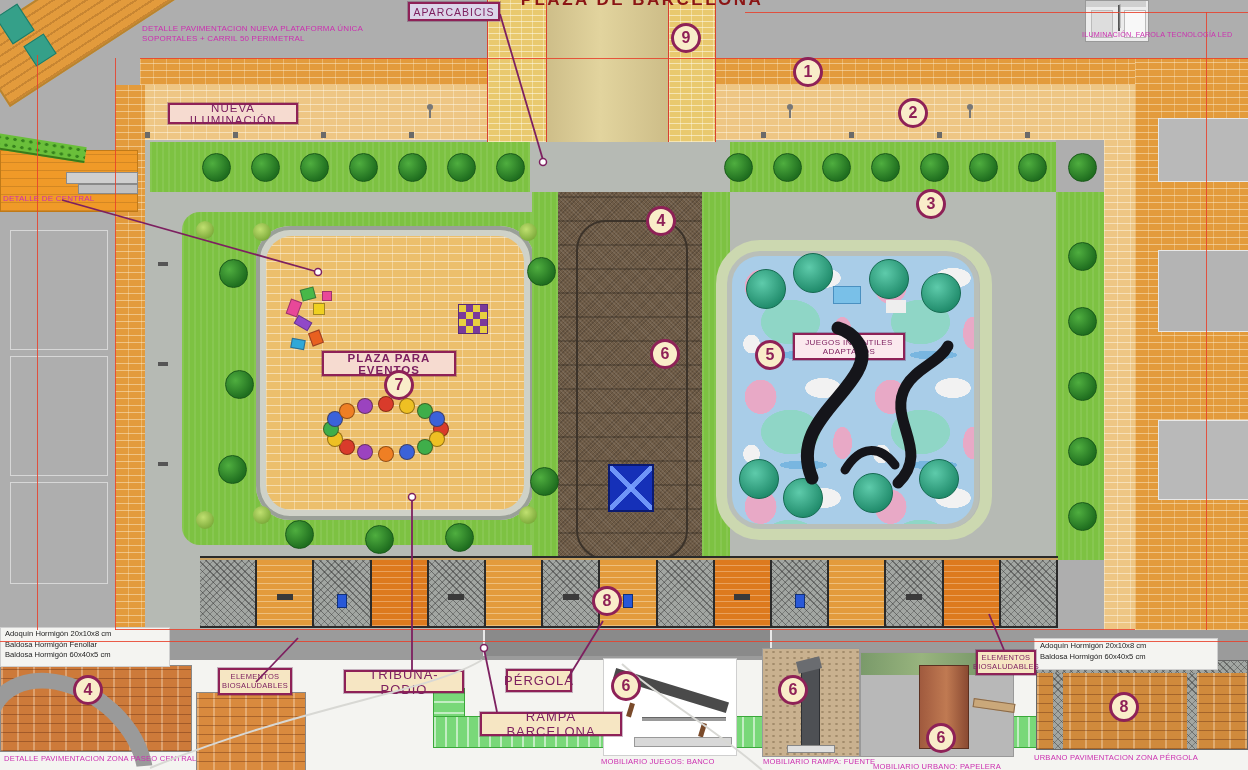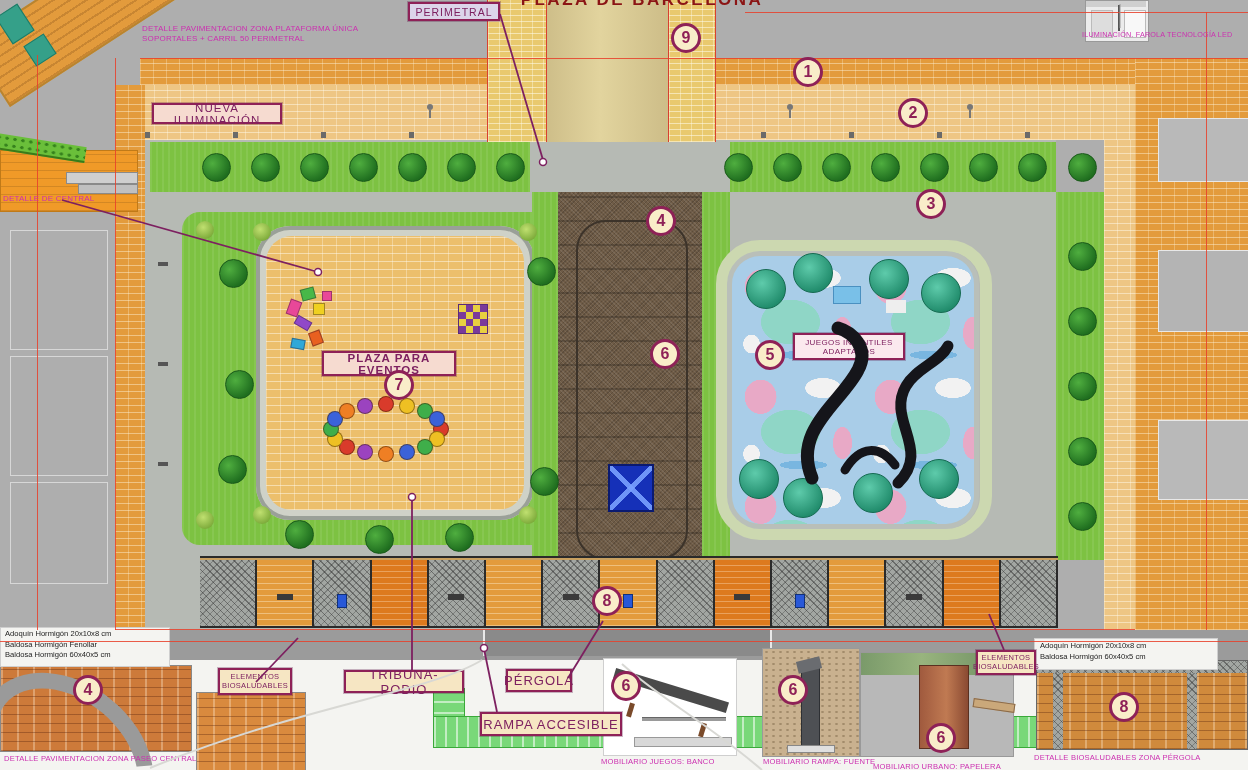--- a/index.html
+++ b/index.html
@@ -291,62 +291,62 @@
 
   <div class="redline" style="left:37px;top:55px;width:1px;height:575px;"></div>
   <div class="redline" style="left:1206px;top:12px;width:1px;height:618px;"></div>
   <div class="redline" style="left:745px;top:12px;width:503px;height:1px;"></div>
   <div class="redline" style="left:0;top:641px;width:1248px;height:1px;"></div>
   <div class="redline" style="left:140px;top:58px;width:1108px;height:1px;"></div>
   <div class="redline" style="left:115px;top:58px;width:1px;height:572px;"></div>
   <div class="redline" style="left:115px;top:629px;width:1020px;height:1px;"></div>
 
   <div class="label lav" style="left:408px;top:2px;width:92px;height:19px;font-size:10.5px;">
-    <span>PERIMETRAL</span>
-  </div>
-  <div class="label" style="left:152px;top:103px;width:130px;height:21px;font-size:11.5px;">
+    <span>APARCABICIS</span>
+  </div>
+  <div class="label" style="left:168px;top:103px;width:130px;height:21px;font-size:11.5px;">
     <span>NUEVA ILUMINACIÓN</span>
   </div>
   <div class="label" style="left:322px;top:351px;width:134px;height:25px;font-size:11.5px;font-weight:bold;">
     <span>PLAZA PARA EVENTOS</span>
   </div>
   <div class="label" style="left:793px;top:333px;width:112px;height:27px;font-size:8px;line-height:9px;letter-spacing:.4px;background:#fbe9ee;">
     <span>JUEGOS INFANTILES</span>
     <span>ADAPTADOS</span>
   </div>
   <div class="label cream" style="left:218px;top:668px;width:74px;height:27px;font-size:7.5px;line-height:8.5px;letter-spacing:.3px;">
     <span>ELEMENTOS</span>
     <span>BIOSALUDABLES</span>
   </div>
   <div class="label cream" style="left:344px;top:670px;width:120px;height:23px;font-size:13px;">
     <span>TRIBUNA-PODIO</span>
   </div>
   <div class="label cream" style="left:506px;top:669px;width:66px;height:23px;font-size:13px;">
     <span>PÉRGOLA</span>
   </div>
   <div class="label cream" style="left:480px;top:712px;width:142px;height:24px;font-size:13px;">
-    <span>RAMPA ACCESIBLE</span>
+    <span>RAMPA BARCELONA</span>
   </div>
   <div class="label cream" style="left:976px;top:650px;width:60px;height:25px;font-size:7.5px;line-height:8.5px;letter-spacing:.3px;">
     <span>ELEMENTOS</span>
     <span>BIOSALUDABLES</span>
   </div>
 
   <div class="note" style="left:142px;top:24px;width:250px;">
-    <div>DETALLE PAVIMENTACION ZONA PLATAFORMA ÚNICA</div>
+    <div>DETALLE PAVIMENTACION NUEVA PLATAFORMA ÚNICA</div>
     <div>SOPORTALES + CARRIL 50 PERIMETRAL</div>
   </div>
   <div class="note" style="left:1082px;top:30px;font-size:7.2px;">ILUMINACIÓN. FAROLA TECNOLOGÍA LED</div>
   <div class="note" style="left:3px;top:194px;">DETALLE DE CENTRAL</div>
 
   <div class="cap" style="left:4px;top:754px;">DETALLE PAVIMENTACION ZONA PASEO CENTRAL</div>
   <div class="cap" style="left:601px;top:757px;">MOBILIARIO JUEGOS: BANCO</div>
   <div class="cap" style="left:763px;top:757px;">MOBILIARIO RAMPA: FUENTE</div>
   <div class="cap" style="left:873px;top:722px;margin-top:40px;">MOBILIARIO URBANO: PAPELERA</div>
-  <div class="cap" style="left:1034px;top:753px;">DETALLE BIOSALUDABLES ZONA PÉRGOLA</div>
+  <div class="cap" style="left:1034px;top:753px;">URBANO PAVIMENTACION ZONA PÉRGOLA</div>
 
   <div class="mat" style="left:5px;top:629px;">
     <div>Adoquín Hormigón 20x10x8 cm</div>
     <div>Baldosa Hormigón Fenollar</div>
     <div>Baldosa Hormigón 60x40x5 cm</div>
   </div>
   <div class="mat" style="left:1040px;top:641px;">
     <div>Adoquín Hormigón 20x10x8 cm</div>
     <div>Baldosa Hormigón 60x40x5 cm</div>
   </div>

